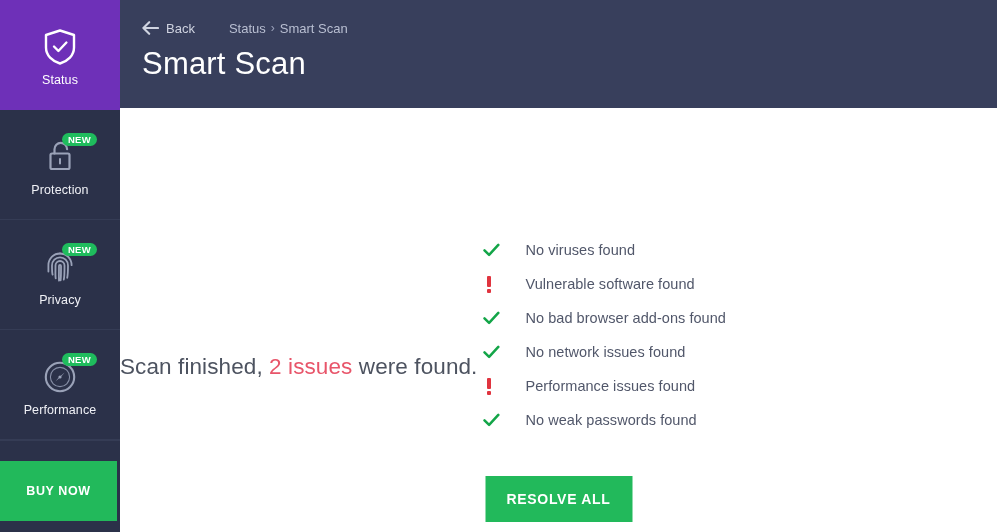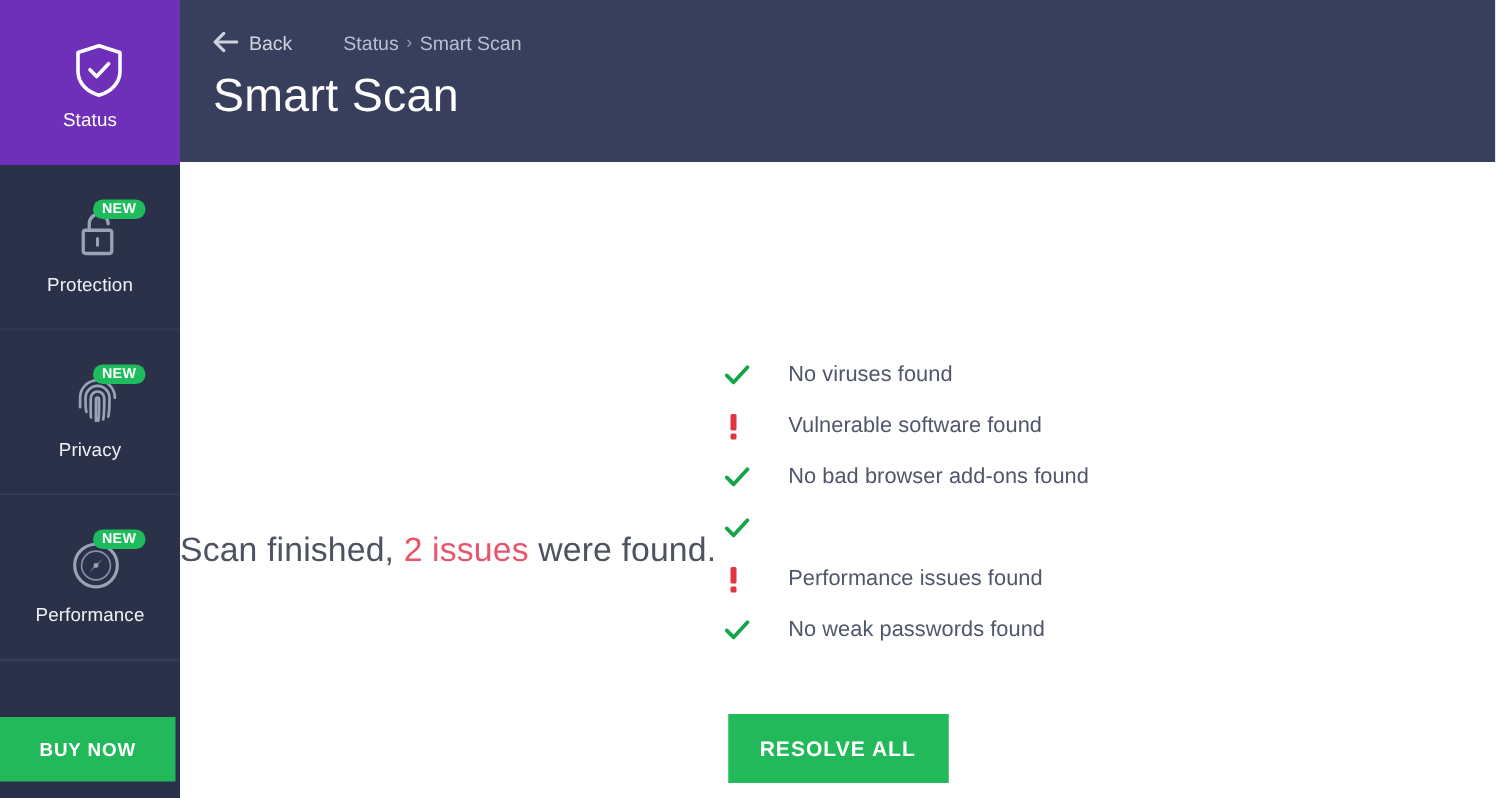--- a/index.html
+++ b/index.html
@@ -56,21 +56,21 @@
     bottom: 0;
     height: 1px;
     background: #353c55;
   }
   .nav-icon-wrap {
     position: relative;
     width: 46px;
     height: 46px;
     display: flex;
     align-items: center;
-    justify-content: flex-end;
+    justify-content: center;
     margin-bottom: 4px;
   }
   .nav-icon-wrap svg {
     display: block;
   }
   .nav-label {
     font-size: 12.5px;
     color: #ffffff;
     letter-spacing: 0.1px;
     line-height: 1;
@@ -104,21 +104,21 @@
     right: 0;
     top: 0;
     height: 1px;
     background: #353c55;
   }
   .buy-now {
     position: absolute;
     left: 0;
     bottom: 11px;
     width: 117px;
-    height: 43px;
+    height: 60px;
     background: #22b95b;
     border: none;
     color: #ffffff;
     font-family: "Liberation Sans", sans-serif;
     font-size: 12.5px;
     font-weight: bold;
     letter-spacing: 0.6px;
     cursor: pointer;
     display: flex;
     align-items: center;
@@ -394,20 +394,21 @@
           </span>
           <span class="result-text">No bad browser add-ons found</span>
         </div>
 
         <div class="result-row">
           <span class="result-icon">
             <svg width="17" height="14" viewBox="0 0 17 14" fill="none" aria-hidden="true">
               <path d="M1.5 7.3 L6.1 11.9 L15.3 1.9" stroke="#13a548" stroke-width="2.5" stroke-linecap="round" stroke-linejoin="round" fill="none"></path>
             </svg>
           </span>
+          <span class="result-text">No network issues found</span>
         </div>
 
         <div class="result-row">
           <span class="result-icon">
             <span class="excl">
                 <span class="bar"></span>
                 <span class="dot"></span>
               </span>
           </span>
           <span class="result-text">Performance issues found</span>

